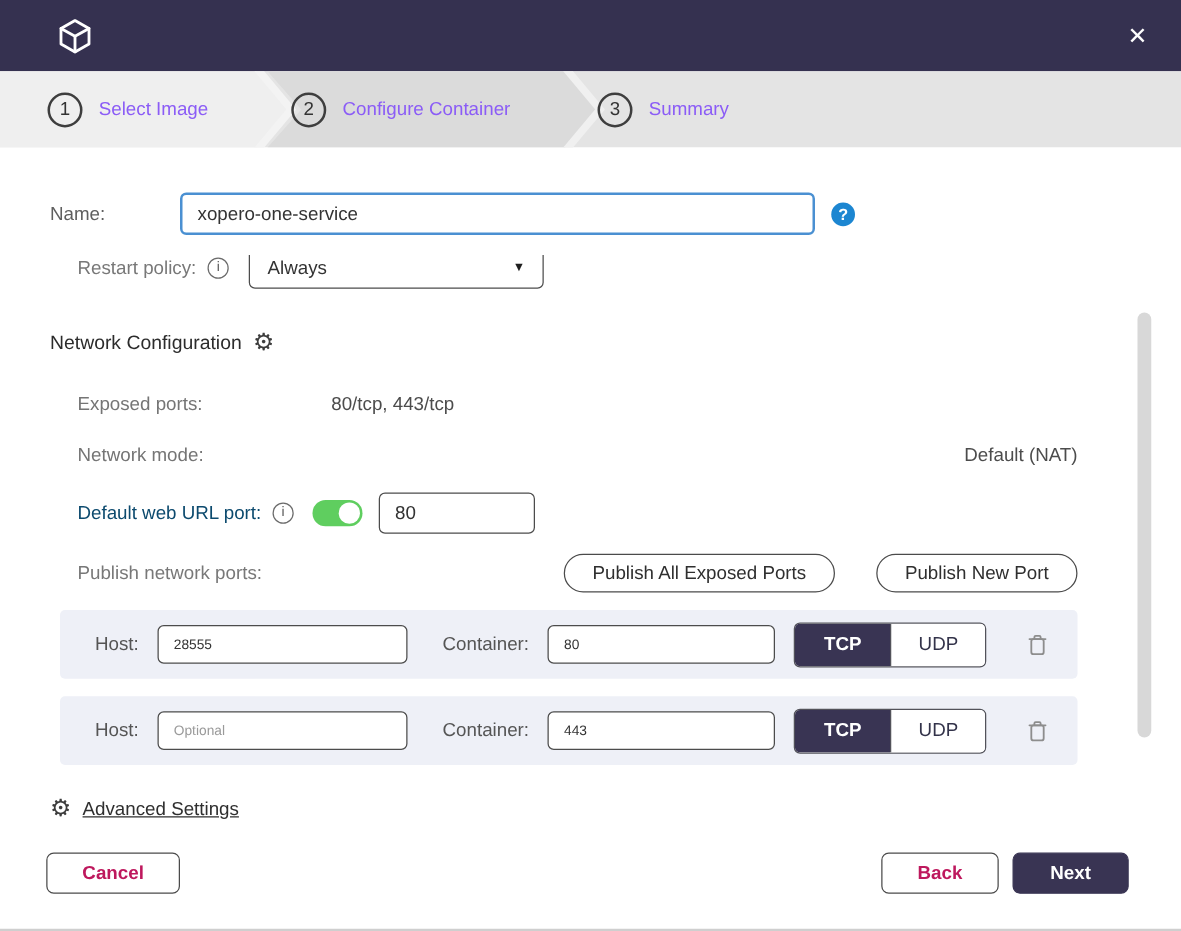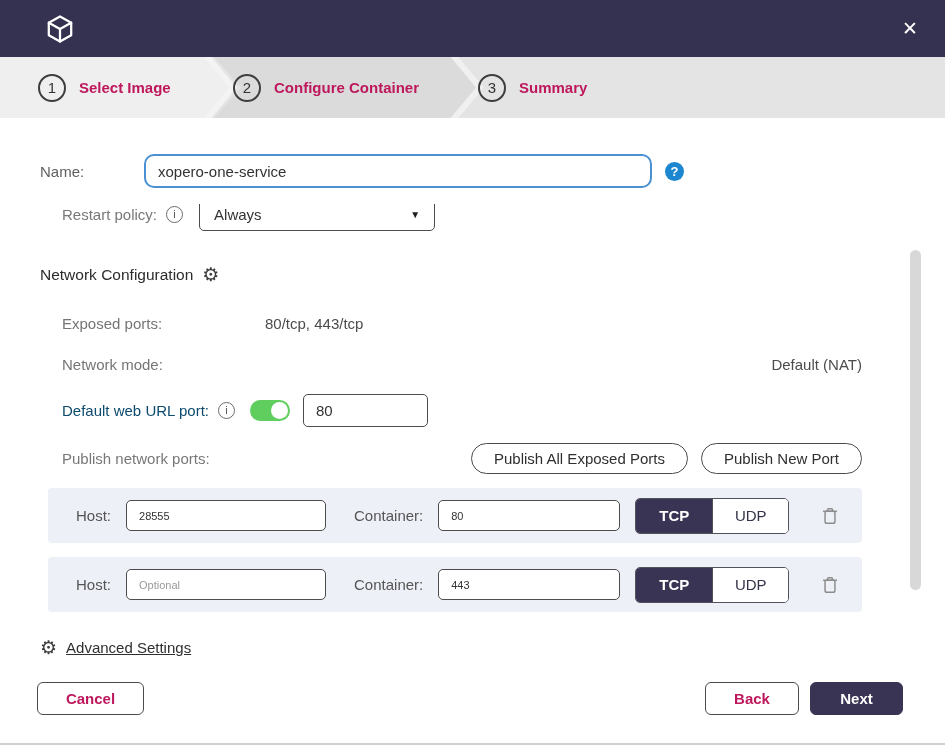--- a/index.html
+++ b/index.html
@@ -24,30 +24,30 @@
 
   
   .stepbar { position:relative; height:61px; }
   .stepbar svg.bg { position:absolute; left:0; top:0; }
   .step { position:absolute; top:0; height:61px; display:flex; align-items:center; gap:13px; cursor:pointer; }
   .step-circle {
     width:28px; height:28px; border:2px solid #3e3e3e; border-radius:50%;
     display:flex; align-items:center; justify-content:center;
     font-size:15px; color:#333333; background:transparent;
   }
-  .step-label { font-size:15px; font-weight:bold; color:#be185d; }
+  .step-label { font-size:15px; font-weight:normal; color:#8b5cf6; }
   .step1 { left:38px; } .step2 { left:233px; } .step3 { left:478px; }
 
   
   .content { padding:0 83px 0 40px; font-size:15px; color:#4c4c4c; }
 
   .name-row { display:flex; align-items:center; height:34px; margin-top:36px; }
   .name-label { width:104px; color:#5f5f5f; }
   .name-input {
-    width:508px; height:34px; border:2px solid #4a90d2; border-radius:10px;
+    width:508px; height:34px; border:2px solid #4a90d2; border-radius:5px;
     padding:0 12px; font-size:15px; color:#333333; outline:none;
     font-family:"Liberation Sans", sans-serif;
   }
   .help-icon {
     width:19px; height:19px; margin-left:13px; background:#1c86d1; border-radius:50%;
     color:#ffffff; font-size:13px; font-weight:bold; display:flex;
     align-items:center; justify-content:center; cursor:pointer;
   }
 
   .clip-wrap { height:28px; margin-top:16px; overflow:hidden; }
@@ -81,21 +81,21 @@
   }
   .toggle .knob {
     position:absolute; top:2px; right:2px; width:17px; height:17px;
     border-radius:50%; background:#ffffff;
   }
   .small-input {
     margin-left:13px; width:125px; height:33px; border:1.4px solid #4c4c4c; border-radius:5px;
     padding:0 12px; font-size:15px; color:#333333; font-family:"Liberation Sans", sans-serif;
   }
 
-  .publish-row { display:flex; align-items:center; margin-top:16px; padding-left:22px; }
+  .publish-row { display:flex; align-items:center; margin-top:16px; padding-left:22px;gap:20px; }
   .publish-label { color:#787878; }
   .pill-btn {
     height:31px; border:1.5px solid #4b4b4b; border-radius:16px; background:#ffffff;
     color:#2f2f2f; font-size:15px; padding:0 22px; cursor:pointer;
     font-family:"Liberation Sans", sans-serif;
   }
   .pill-btn.first { margin-left:auto; }
   .pill-btn + .pill-btn { margin-left:13px; }
 
   .port-row {

